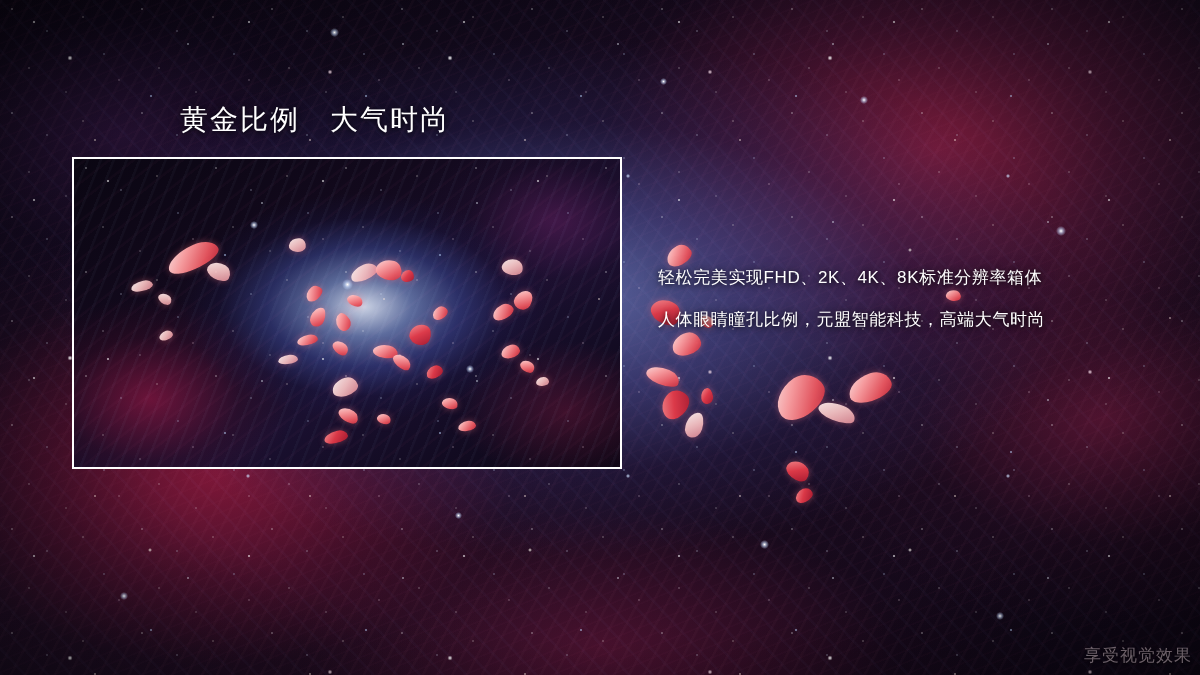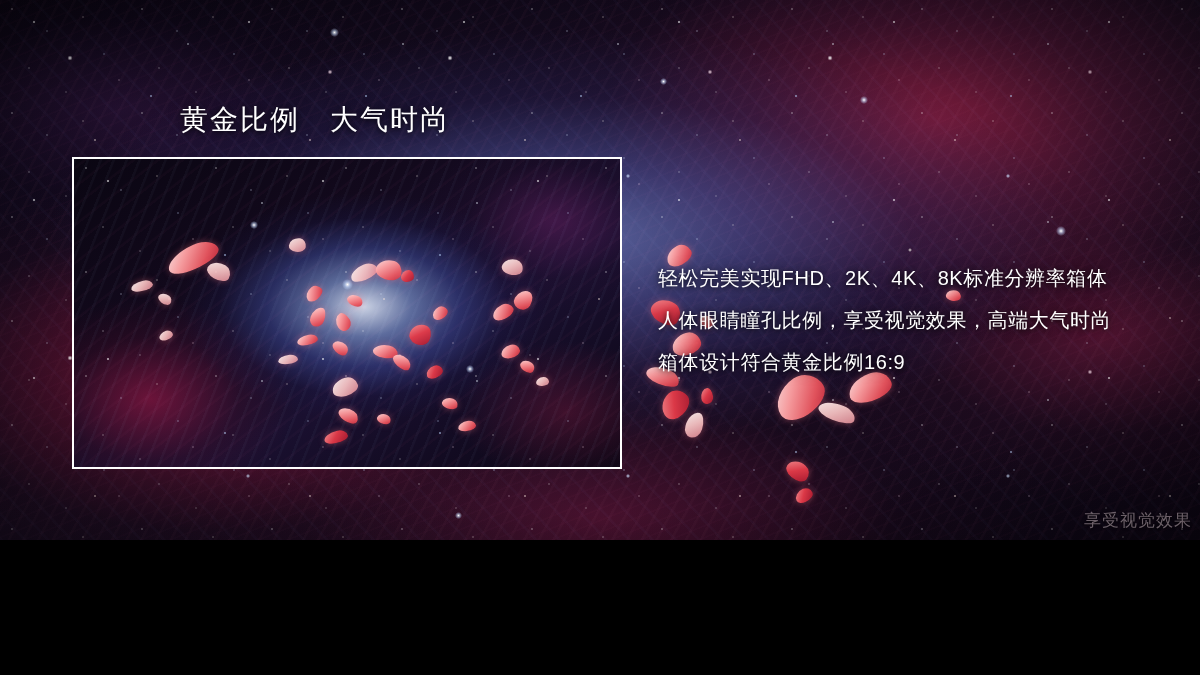--- a/index.html
+++ b/index.html
@@ -8,21 +8,21 @@
     padding: 0;
     background: #000;
   }
   body {
     font-family: "Liberation Sans", "DejaVu Sans", sans-serif;
   }
 
   #slide {
     position: relative;
     width: 1200px;
-    height: 540px;
+    height: 675px;
     overflow: hidden;
     background: #7f1d1d;
   }
 
   
   .bg-layer {
     position: absolute;
     inset: 0;
     pointer-events: none;
   }
@@ -232,21 +232,21 @@
     text-shadow: 0 1px 5px rgba(0,0,0,0.75), 0 0 16px rgba(0,0,0,0.45);
   }
 
   #body-copy {
     position: absolute;
     left: 658px;
     top: 257px;
     width: 520px;
   }
   #body-copy .line {
-    font-size: 20px;
+    font-size: 17px;
     line-height: 42px;
     color: #ffffff;
     letter-spacing: 0.6px;
     white-space: nowrap;
     text-shadow: 0 1px 5px rgba(0,0,0,0.78), 0 0 14px rgba(0,0,0,0.50);
   }
 
   #watermark {
     position: absolute;
     right: 8px;
@@ -342,19 +342,18 @@
     <div class="petal" style="left:427px; top:186px; width:19px; height:13px; transform:rotate(-14deg);"></div>
     <div class="petal" style="left:446px; top:202px; width:15px; height:11px; transform:rotate(36deg);"></div>
     <div class="petal pale" style="left:462px; top:218px; width:13px; height:9px;  transform:rotate(-4deg);"></div>
     <div class="petal" style="left:303px; top:255px; width:14px; height:10px; transform:rotate(22deg);"></div>
   </div>
 
   <div id="title">黄金比例　大气时尚</div>
 
   <div id="body-copy">
     <div class="line">轻松完美实现FHD、2K、4K、8K标准分辨率箱体</div>
-    <div class="line">人体眼睛瞳孔比例，享受视觉效果，高端大气时尚</div>
-    <div class="line">箱体设计符合黄金比例16:9</div>
+    <div class="line">人体眼睛瞳孔比例，元盟智能科技，高端大气时尚</div>
   </div>
 
   <div id="watermark">享受视觉效果</div>
 
 </div>
 
 </body></html>

